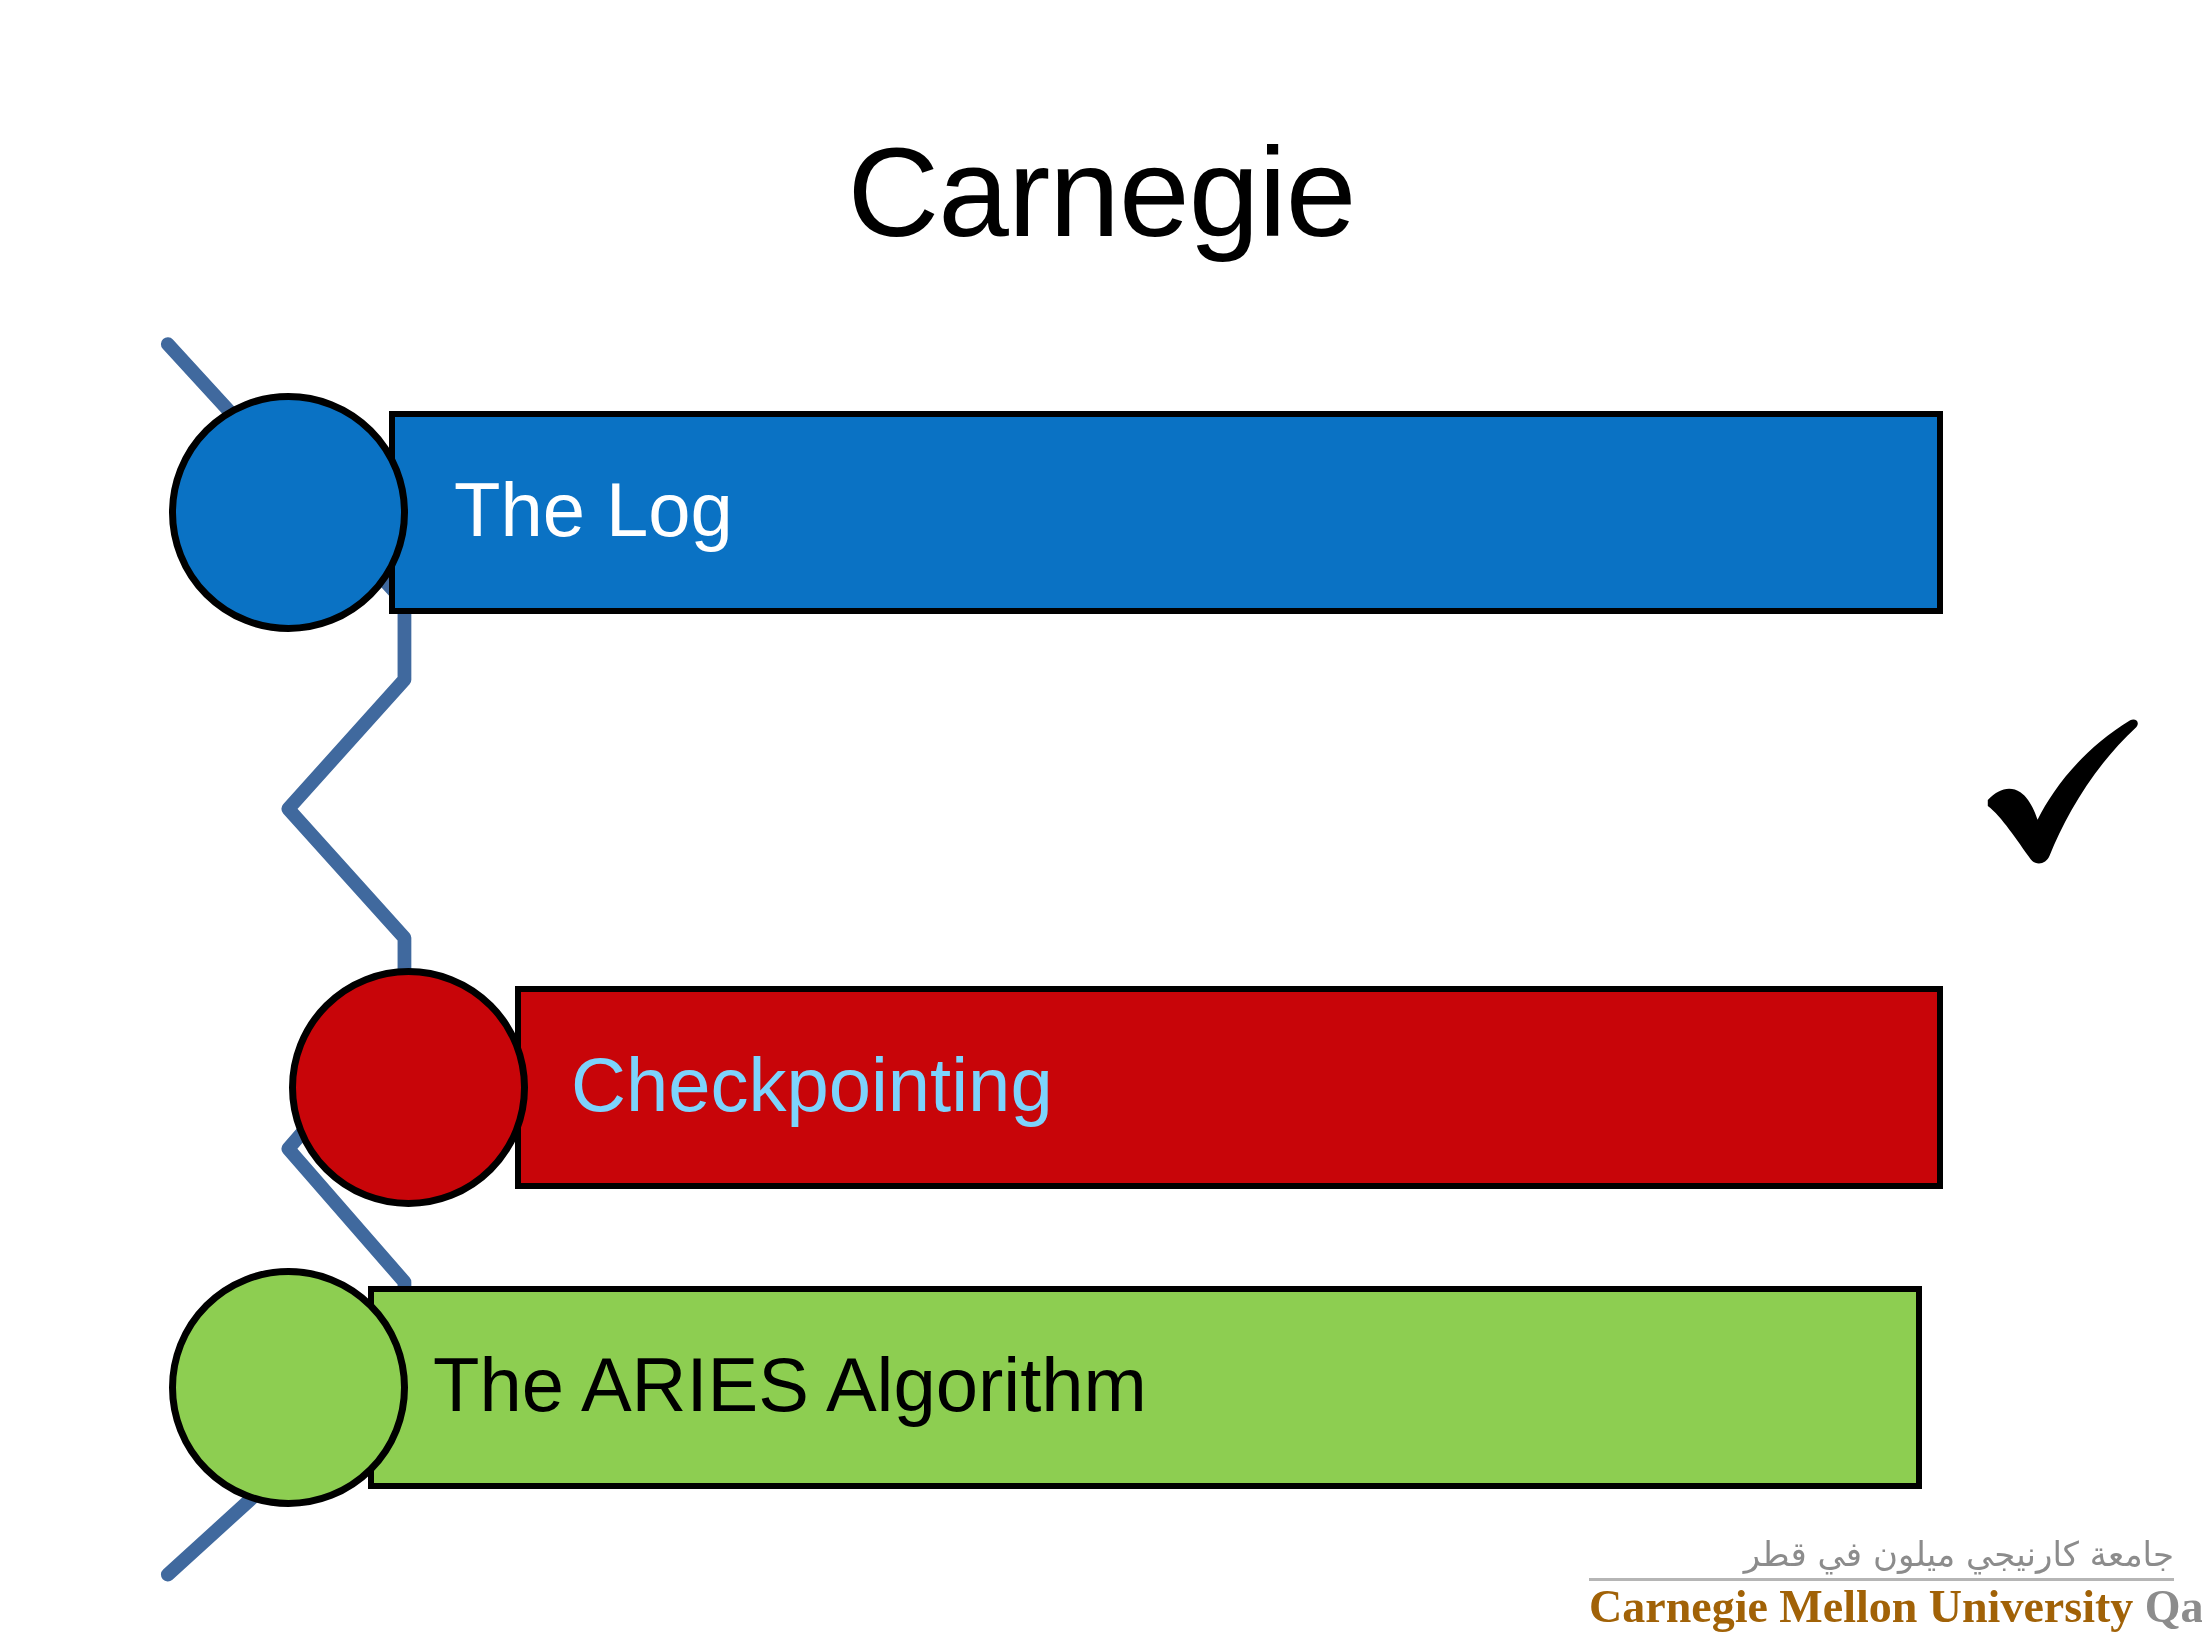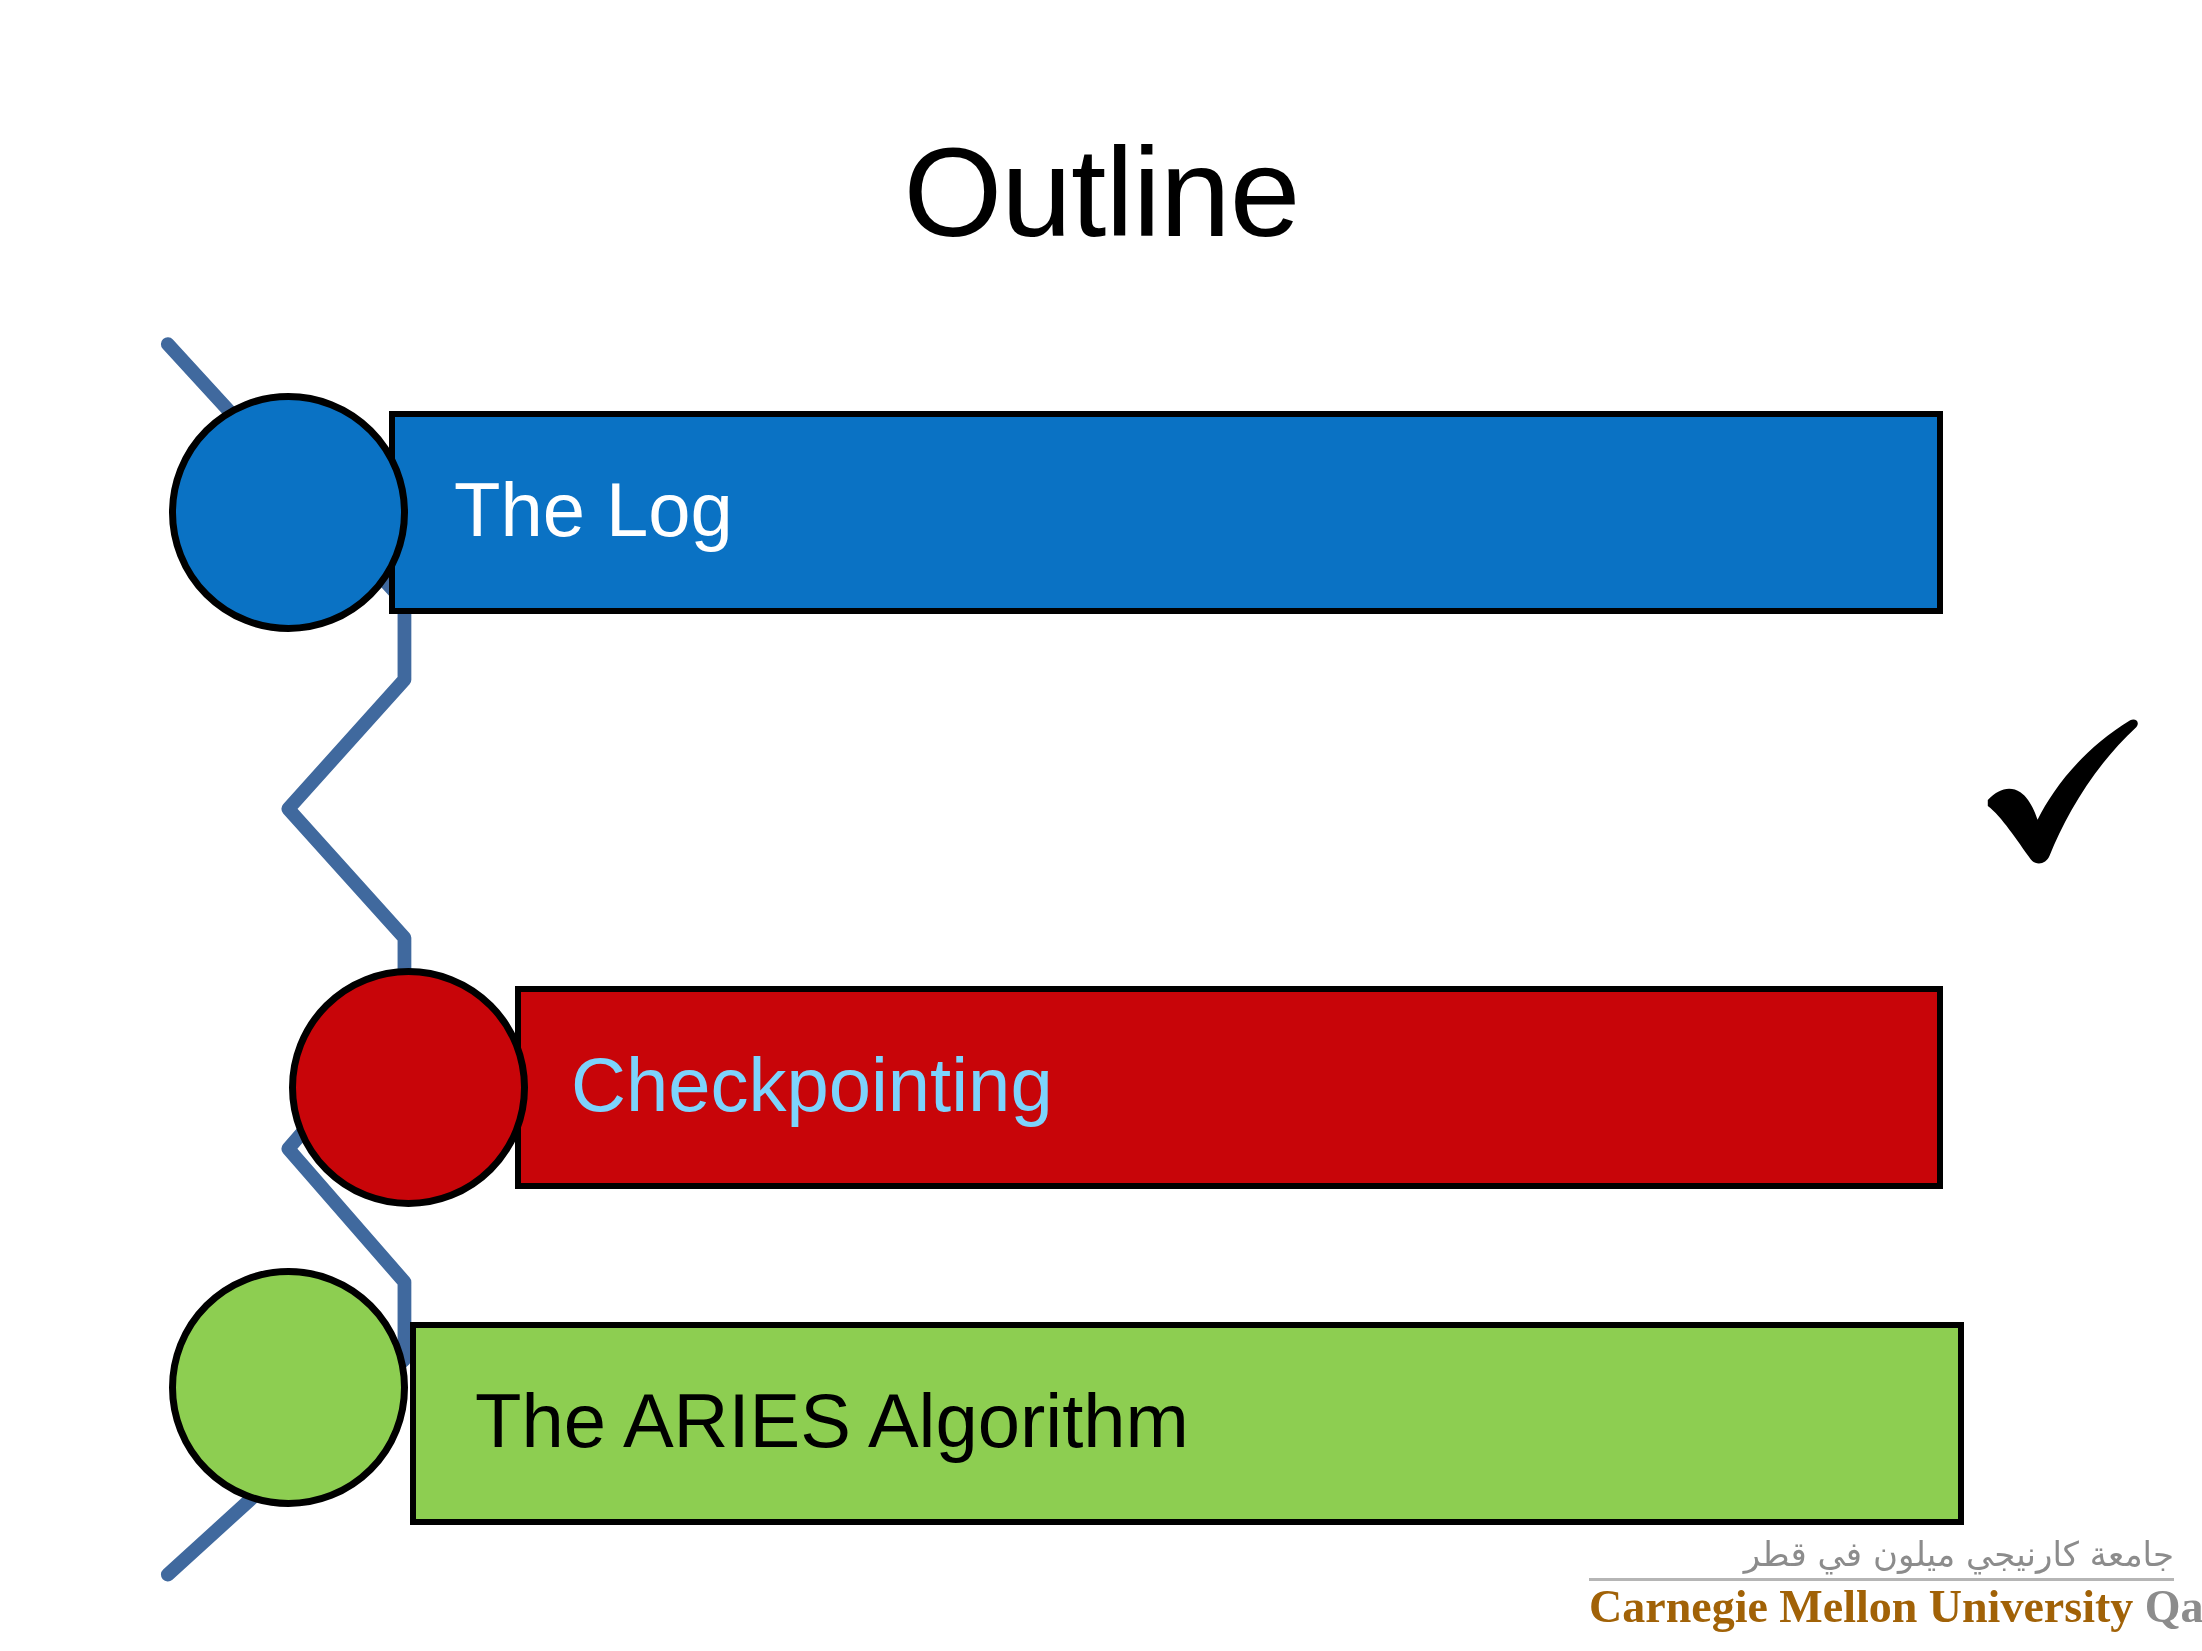--- a/index.html
+++ b/index.html
@@ -76,21 +76,21 @@
   #row-abort .row-bar { left:515px; width:1428px; background:#FFC000; }
   #row-abort .row-bullet { left:286px; background:#FFC000; }
   #row-abort .row-label  { color:#000000; margin-left:50px; }
 
   #row-checkpointing          { left:0;   top:986px; width:2203px; }
   #row-checkpointing .row-bar { left:515px; width:1428px; background:#C80509; }
   #row-checkpointing .row-bullet { left:289px; background:#C80509; }
   #row-checkpointing .row-label  { color:#7dd3fc; margin-left:50px; }
 
   #row-aries          { left:0;   top:1286px; width:2203px; }
-  #row-aries .row-bar { left:410px; width:1554px; background:#8DCE51;margin-top:36px; }
+  #row-aries .row-bar { left:368px; width:1554px; background:#8DCE51; }
   #row-aries .row-bullet { left:169px; background:#8DCE51; }
   #row-aries .row-label  { color:#000000; margin-left:59px; }
 
   
   #checkmark {
     position:absolute;
     left:1979px; top:710px;
     width:172px; height:163px;
   }
 
@@ -120,21 +120,21 @@
     font-size:46px;
     line-height:1.05;
     white-space:nowrap;
   }
   #logo-cmu   { color:#a16207;margin-top:48px; }
   #logo-qatar { color:#8c8c8c; }
 </style>
 </head>
 <body>
 
-<div id="slide-title">Outline</div>
+<div id="slide-title">Carnegie</div>
 
 <div id="outline-diagram">
 
   <svg id="connector-svg" viewBox="0 0 2560 1920" preserveAspectRatio="none" aria-hidden="true">
     <polyline points="195,400 470,700 470,790 335,940 470,1090 470,1180 335,1335 470,1490 470,1580 195,1830" fill="none" stroke="#40699E" stroke-width="16" stroke-linejoin="round" stroke-linecap="round"></polyline>
   </svg>
 
   <div class="outline-row" id="row-the-log">
     <div class="row-bar">
       <span class="row-label">The Log</span>

